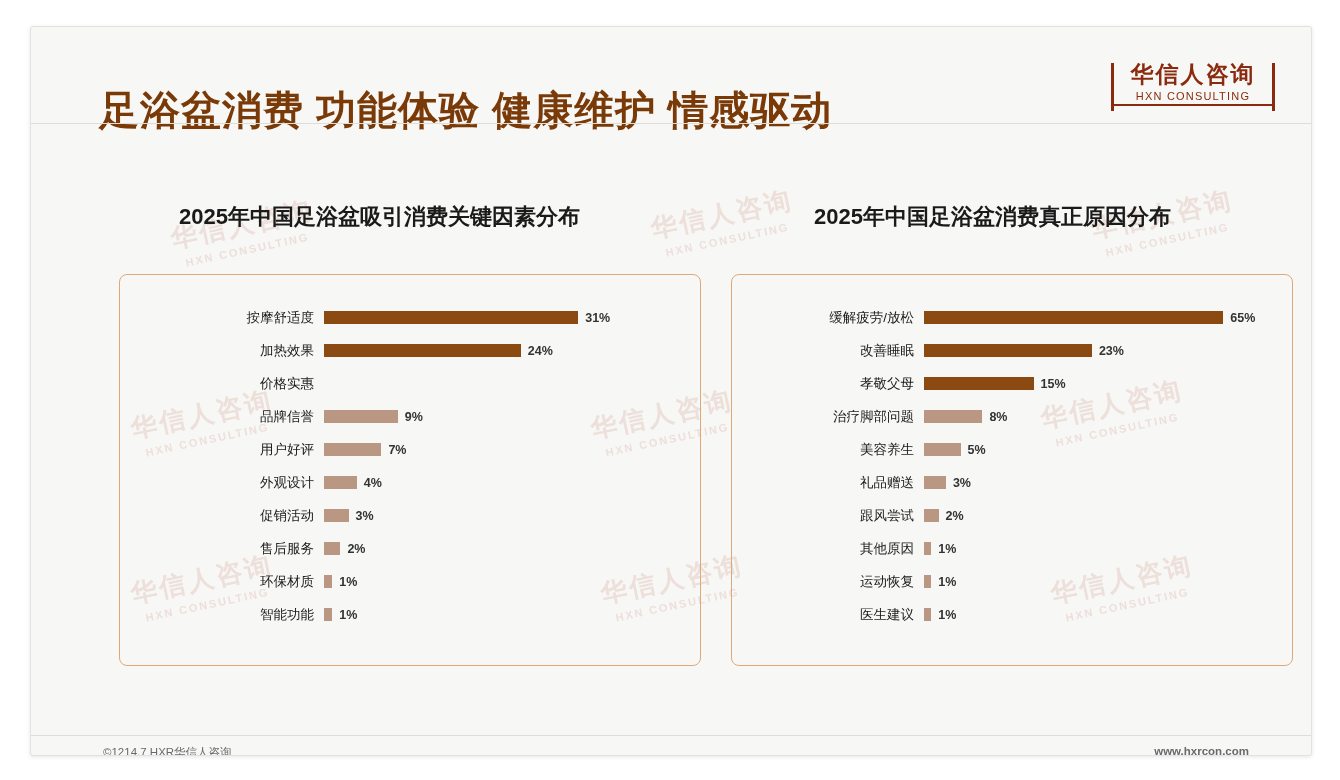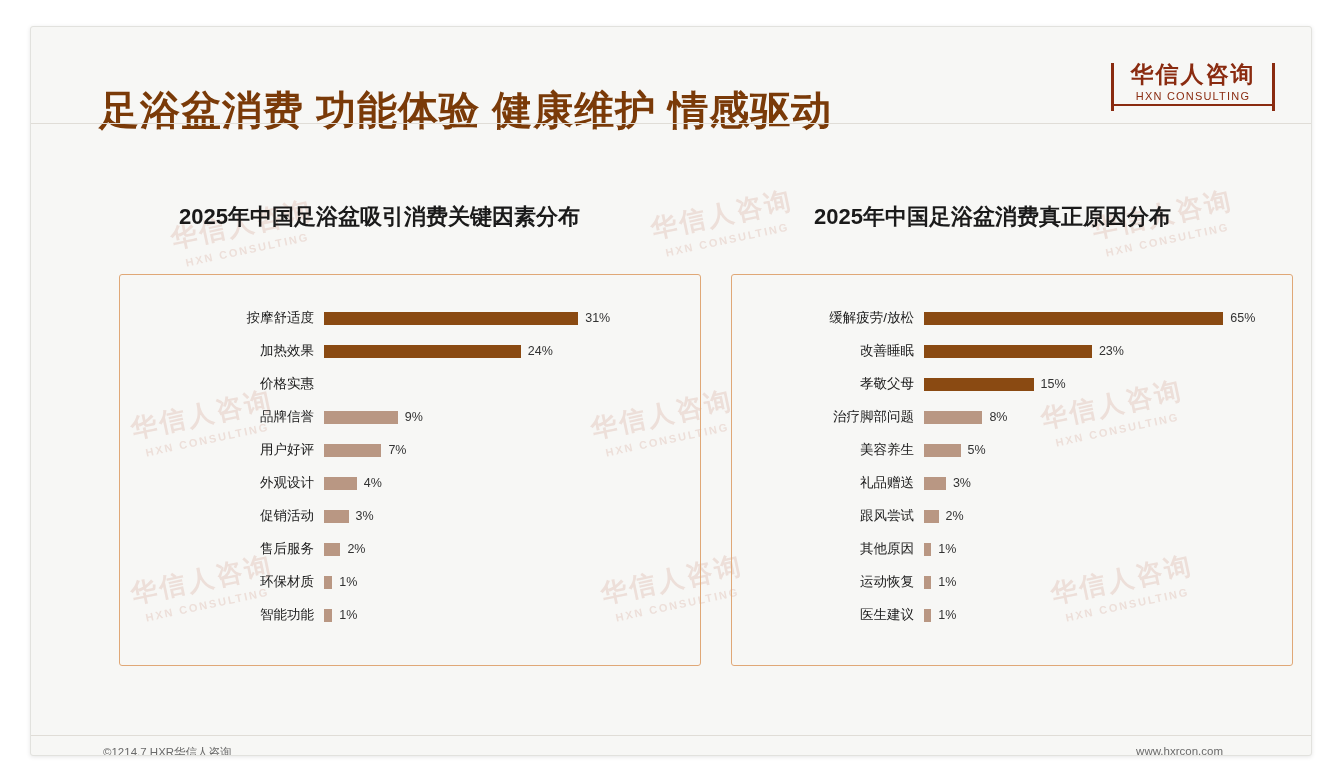--- a/index.html
+++ b/index.html
@@ -105,21 +105,21 @@
     white-space: nowrap;
   }
   #title-left { left: 112px; top: 175px; margin-left: 36px; }
   #title-right { left: 783px; top: 175px; }
 
   .chart-box {
     position: absolute;
     top: 247px;
     height: 390px;
     border: 1px solid #e0a877;
-    border-radius: 3px;
+    border-radius: 8px;
     background: transparent;
   }
   #box-left { left: 88px; width: 580px; }
   #box-right { left: 700px; width: 560px; }
 
   .rows {
     position: absolute;
     left: 0; top: 26px;
     width: 100%;
   }
@@ -132,23 +132,24 @@
     width: 194px;
     text-align: right;
     padding-right: 10px;
     font-size: 13.5px;
     color: #1a1a1a;
     white-space: nowrap;
   }
   #box-right .row-label { width: 182px; }
   .bar-wrap {
     display: flex;
-    align-items: flex-end;
+    align-items: center;
     flex: 1;
     min-width: 0;
+    font-weight: bold;
   }
   .bar {
     height: 13px;
     background: #8a4a12;
   }
   .bar-value {
     font-size: 12.5px;
     color: #333333;
     margin-left: 7px;
     white-space: nowrap;
@@ -172,24 +173,25 @@
   }
   .footer-left {
     position: absolute;
     left: 72px;
     top: 718px;
     font-size: 11.5px;
     color: #6a6a6a;
   }
   .footer-right {
     position: absolute;
-    right: 88px;
+    right: 62px;
     top: 718px;
     font-size: 11.5px;
     color: #6a6a6a;
+    font-weight: bold;
   }
   
   .wm {
     position: absolute;
     color: rgba(170, 60, 30, 0.13);
     font-weight: bold;
     text-align: center;
     transform: rotate(-12deg);
     pointer-events: none;
     user-select: none;

